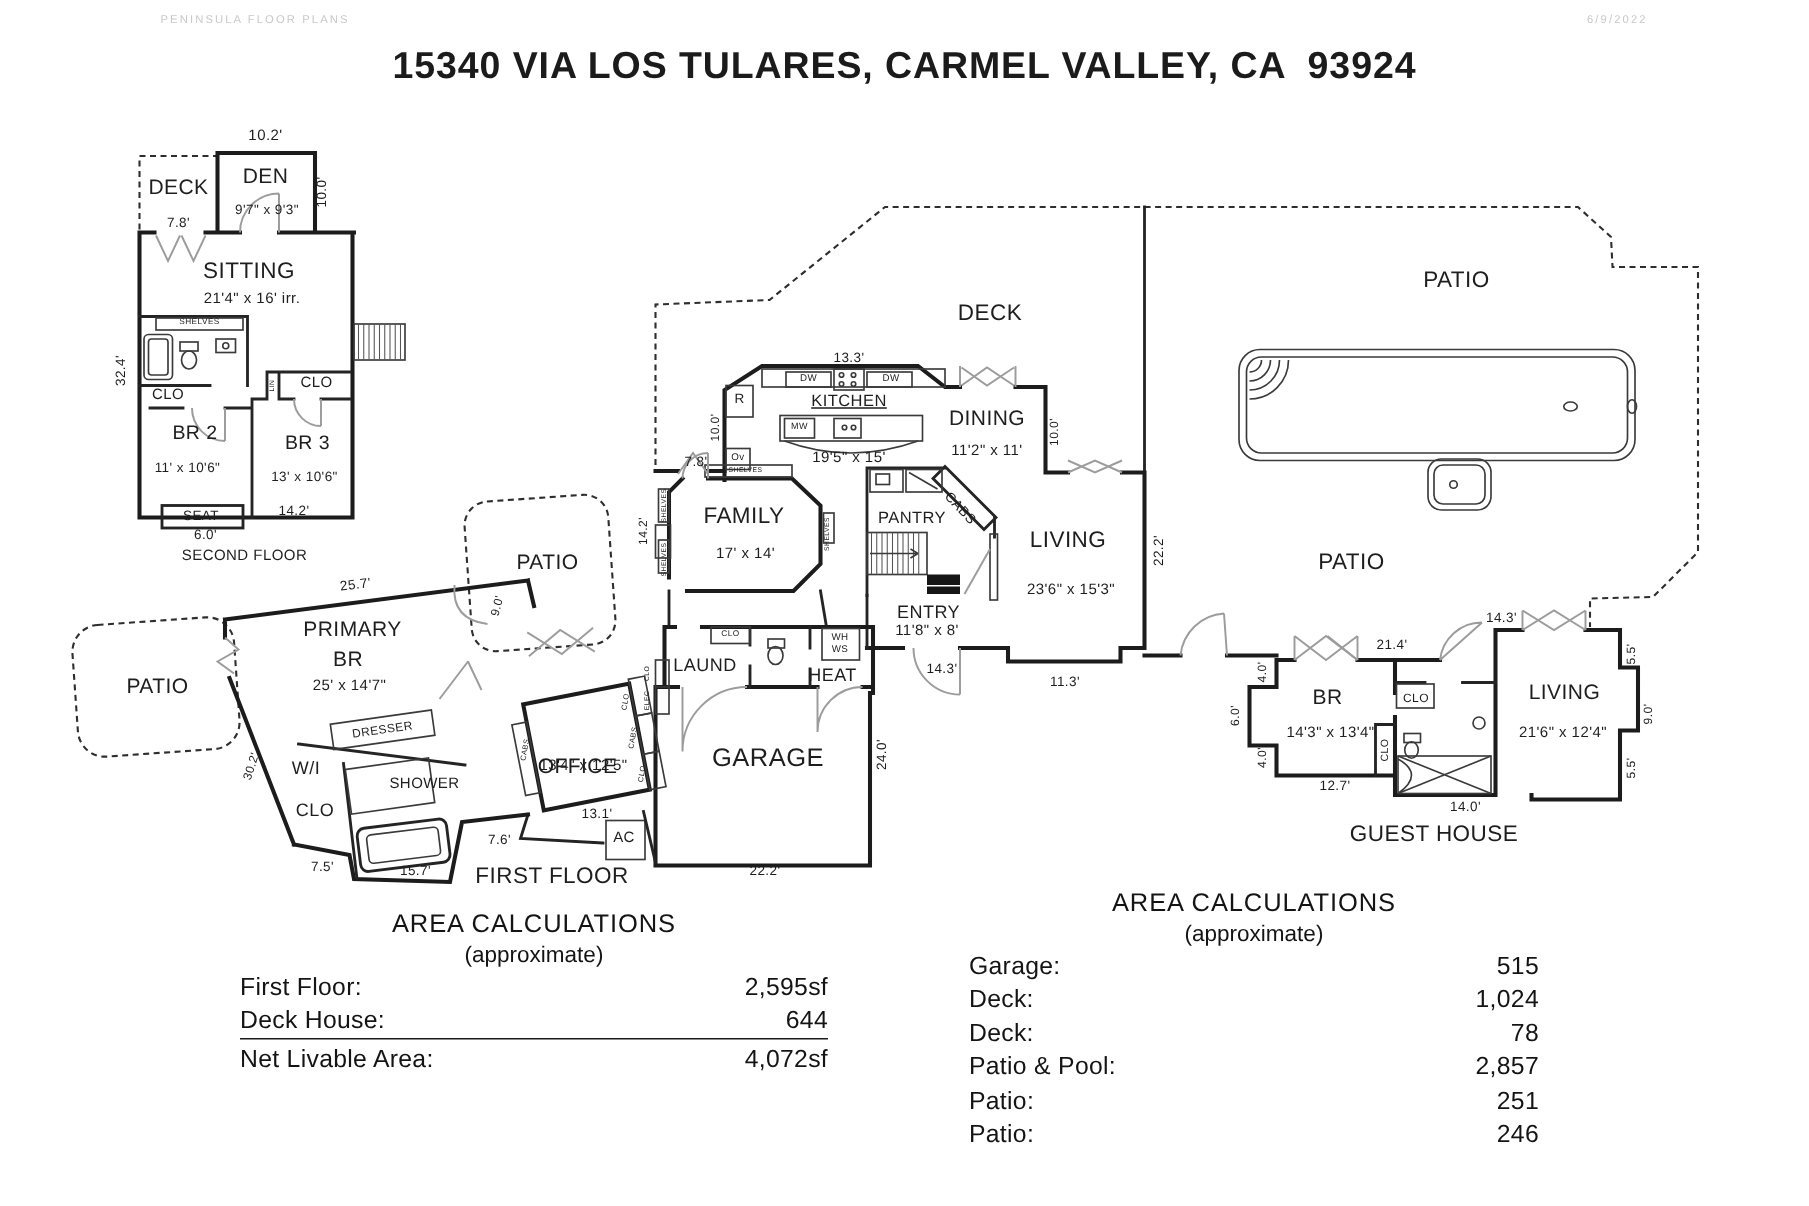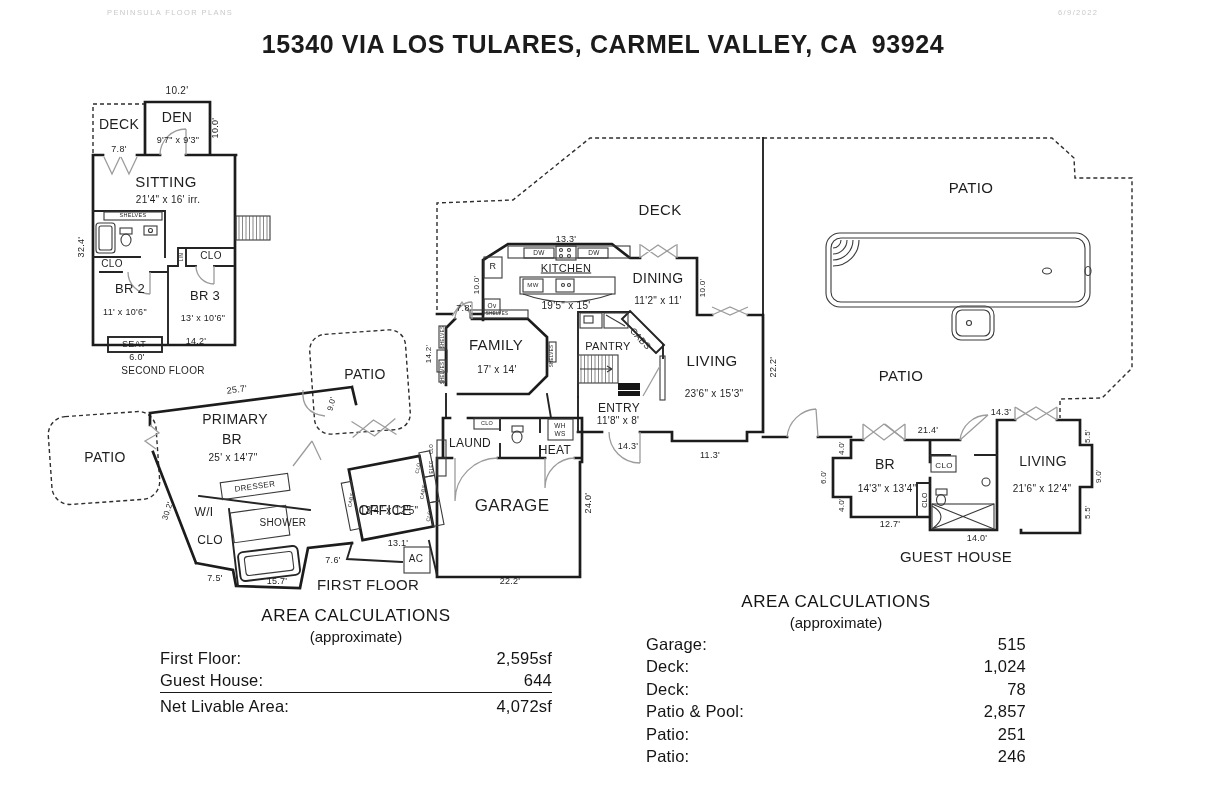--- a/index.html
+++ b/index.html
@@ -295,21 +295,21 @@
 
 <div class="areacalc" style="left:160px;top:606px;width:392px">
   <div class="t">AREA CALCULATIONS</div>
   <div class="st">(approximate)</div>
   <div>
       <div class="arow">
         <span>First  Floor:</span>
         <span>2,595sf</span>
       </div>
       <div class="arow u">
-        <span>Guest House:</span>
+        <span>Deck House:</span>
         <span>644</span>
       </div>
       <div class="arow">
         <span>Net Livable Area:</span>
         <span>4,072sf</span>
       </div>
     </div>
 </div>
 
 <div class="areacalc" style="left:646px;top:592px;width:380px">

